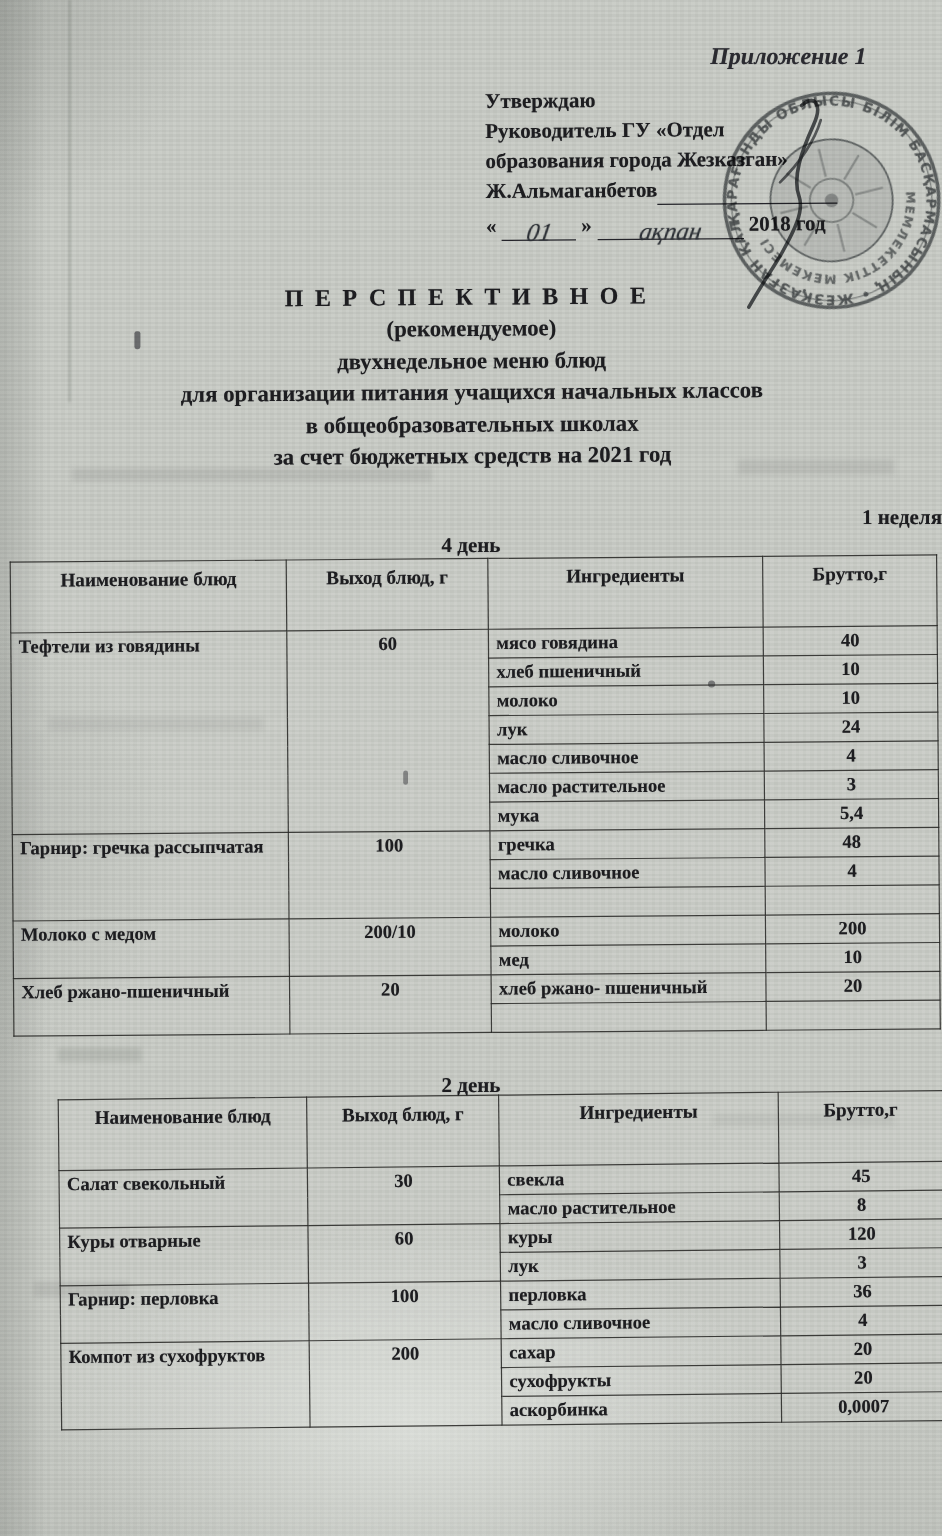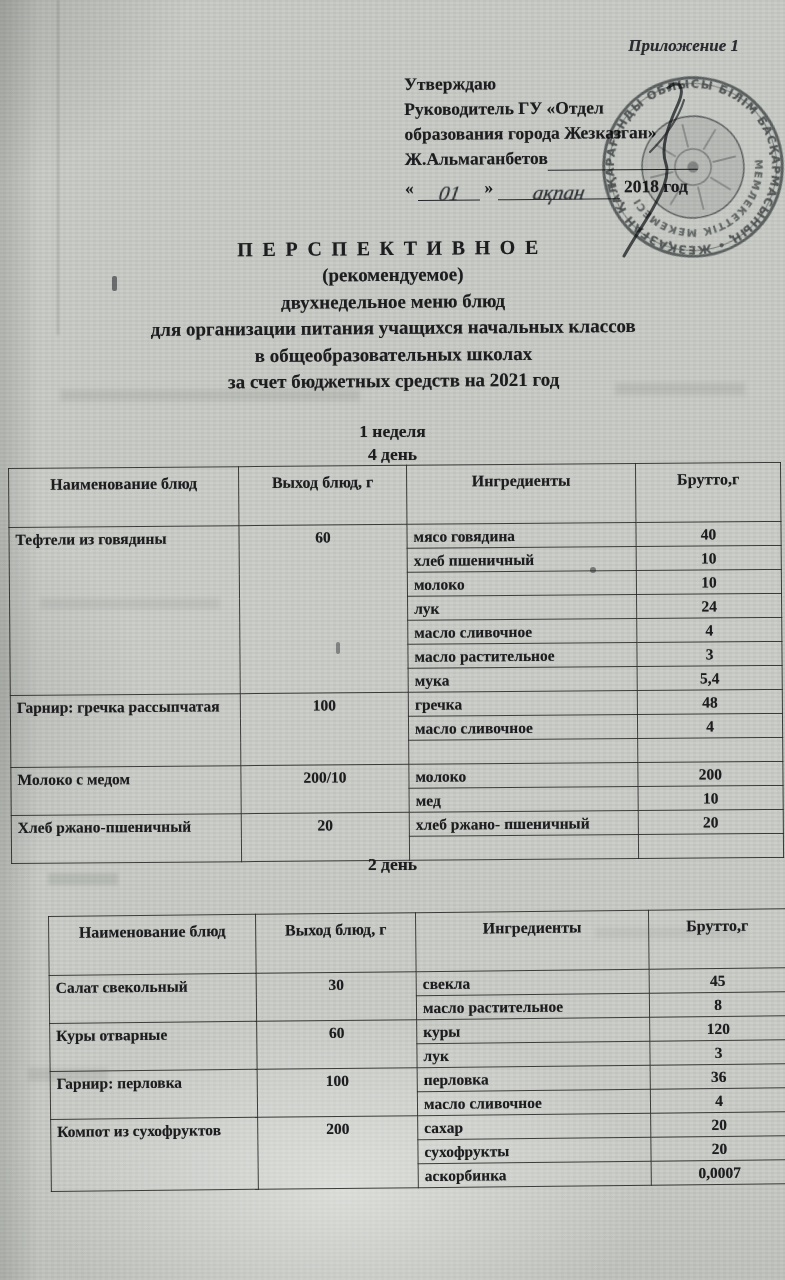--- a/index.html
+++ b/index.html
@@ -11,21 +11,21 @@
       radial-gradient(ellipse 430px 250px at 44% 93%, rgba(240,243,239,.50), rgba(240,243,239,0) 70%),
       radial-gradient(circle 320px at -4% -3%, rgba(58,62,58,.22), rgba(58,62,58,0) 70%),
       radial-gradient(circle 260px at -6% 55%, rgba(70,74,70,.14), rgba(70,74,70,0) 75%),
       linear-gradient(90deg, rgba(72,76,72,.18), rgba(72,76,72,0) 5%),
       linear-gradient(0deg, rgba(120,124,118,.10), rgba(120,124,118,0) 10%),
       repeating-linear-gradient(0deg, rgba(255,255,255,.030) 0 2px, rgba(0,0,0,.028) 2px 4px),
       repeating-linear-gradient(90deg, rgba(255,255,255,.022) 0 3px, rgba(0,0,0,.020) 3px 6px),
       #c8cbc5;
   }
   
-  .annex{position:absolute;top:36px;right:46px;font-style:italic;font-weight:bold;font-size:17px;color:#2a2a30;}
+  .annex{position:absolute;top:36px;right:63px;font-style:italic;font-weight:bold;font-size:20px;color:#2a2a30;}
   
   .approval{position:absolute;left:404px;top:72px;width:330px;font-weight:bold;font-size:17.5px;line-height:25px;}
   .rule{display:inline-block;border-bottom:1.8px solid #24242a;height:18px;vertical-align:bottom;}
   .hw{font-style:italic;font-weight:normal;font-size:21px;color:#2b2f35;display:inline-block;transform:skewX(-10deg);filter:blur(.2px);}
   .dateline{margin-top:4px;}
   
   .stamp{position:absolute;left:580px;top:54px;width:226px;height:226px;mix-blend-mode:multiply;opacity:.88;filter:blur(.35px);transform:rotate(-14deg);}
   .signature{position:absolute;left:580px;top:60px;width:200px;height:210px;mix-blend-mode:multiply;}
   
   .titleblock{position:absolute;left:0;top:238px;width:785px;text-align:center;font-weight:bold;}
@@ -117,21 +117,21 @@
 
   <div class="titleblock tilt1">
     <div class="t1">ПЕРСПЕКТИВНОЕ</div>
     <div class="tl">(рекомендуемое)</div>
     <div class="tl">двухнедельное меню блюд</div>
     <div class="tl">для организации питания учащихся начальных классов</div>
     <div class="tl">в общеобразовательных школах</div>
     <div class="tl">за счет бюджетных средств на 2021 год</div>
   </div>
 
-  <div class="seclabel" style="top:421px;">1 неделя</div>
+  <div class="seclabel" style="top:421px;text-align:right;">1 неделя</div>
   <div class="seclabel" style="top:444px;">4 день</div>
 
   <table class="menu-table tilt1" style="left:8px;top:468px;width:772px;">
     <colgroup>
         <col style="width:230px">
         <col style="width:168px">
         <col style="width:229px">
         <col style="width:145px">
       </colgroup>
     <thead>
@@ -203,21 +203,21 @@
           <td class="c-ing">хлеб ржано- пшеничный</td>
           <td class="c-br">20</td>
         </tr>
         <tr>
           <td class="c-ing"></td>
           <td class="c-br"></td>
         </tr>
       </tbody>
   </table>
 
-  <div class="seclabel" style="top:854px;">2 день</div>
+  <div class="seclabel" style="top:894px;">2 день</div>
 
   <table class="menu-table tilt2" style="left:48px;top:916px;width:737px;">
     <colgroup>
         <col style="width:207px">
         <col style="width:160px">
         <col style="width:233px">
         <col style="width:137px">
       </colgroup>
     <thead>
       <tr>

